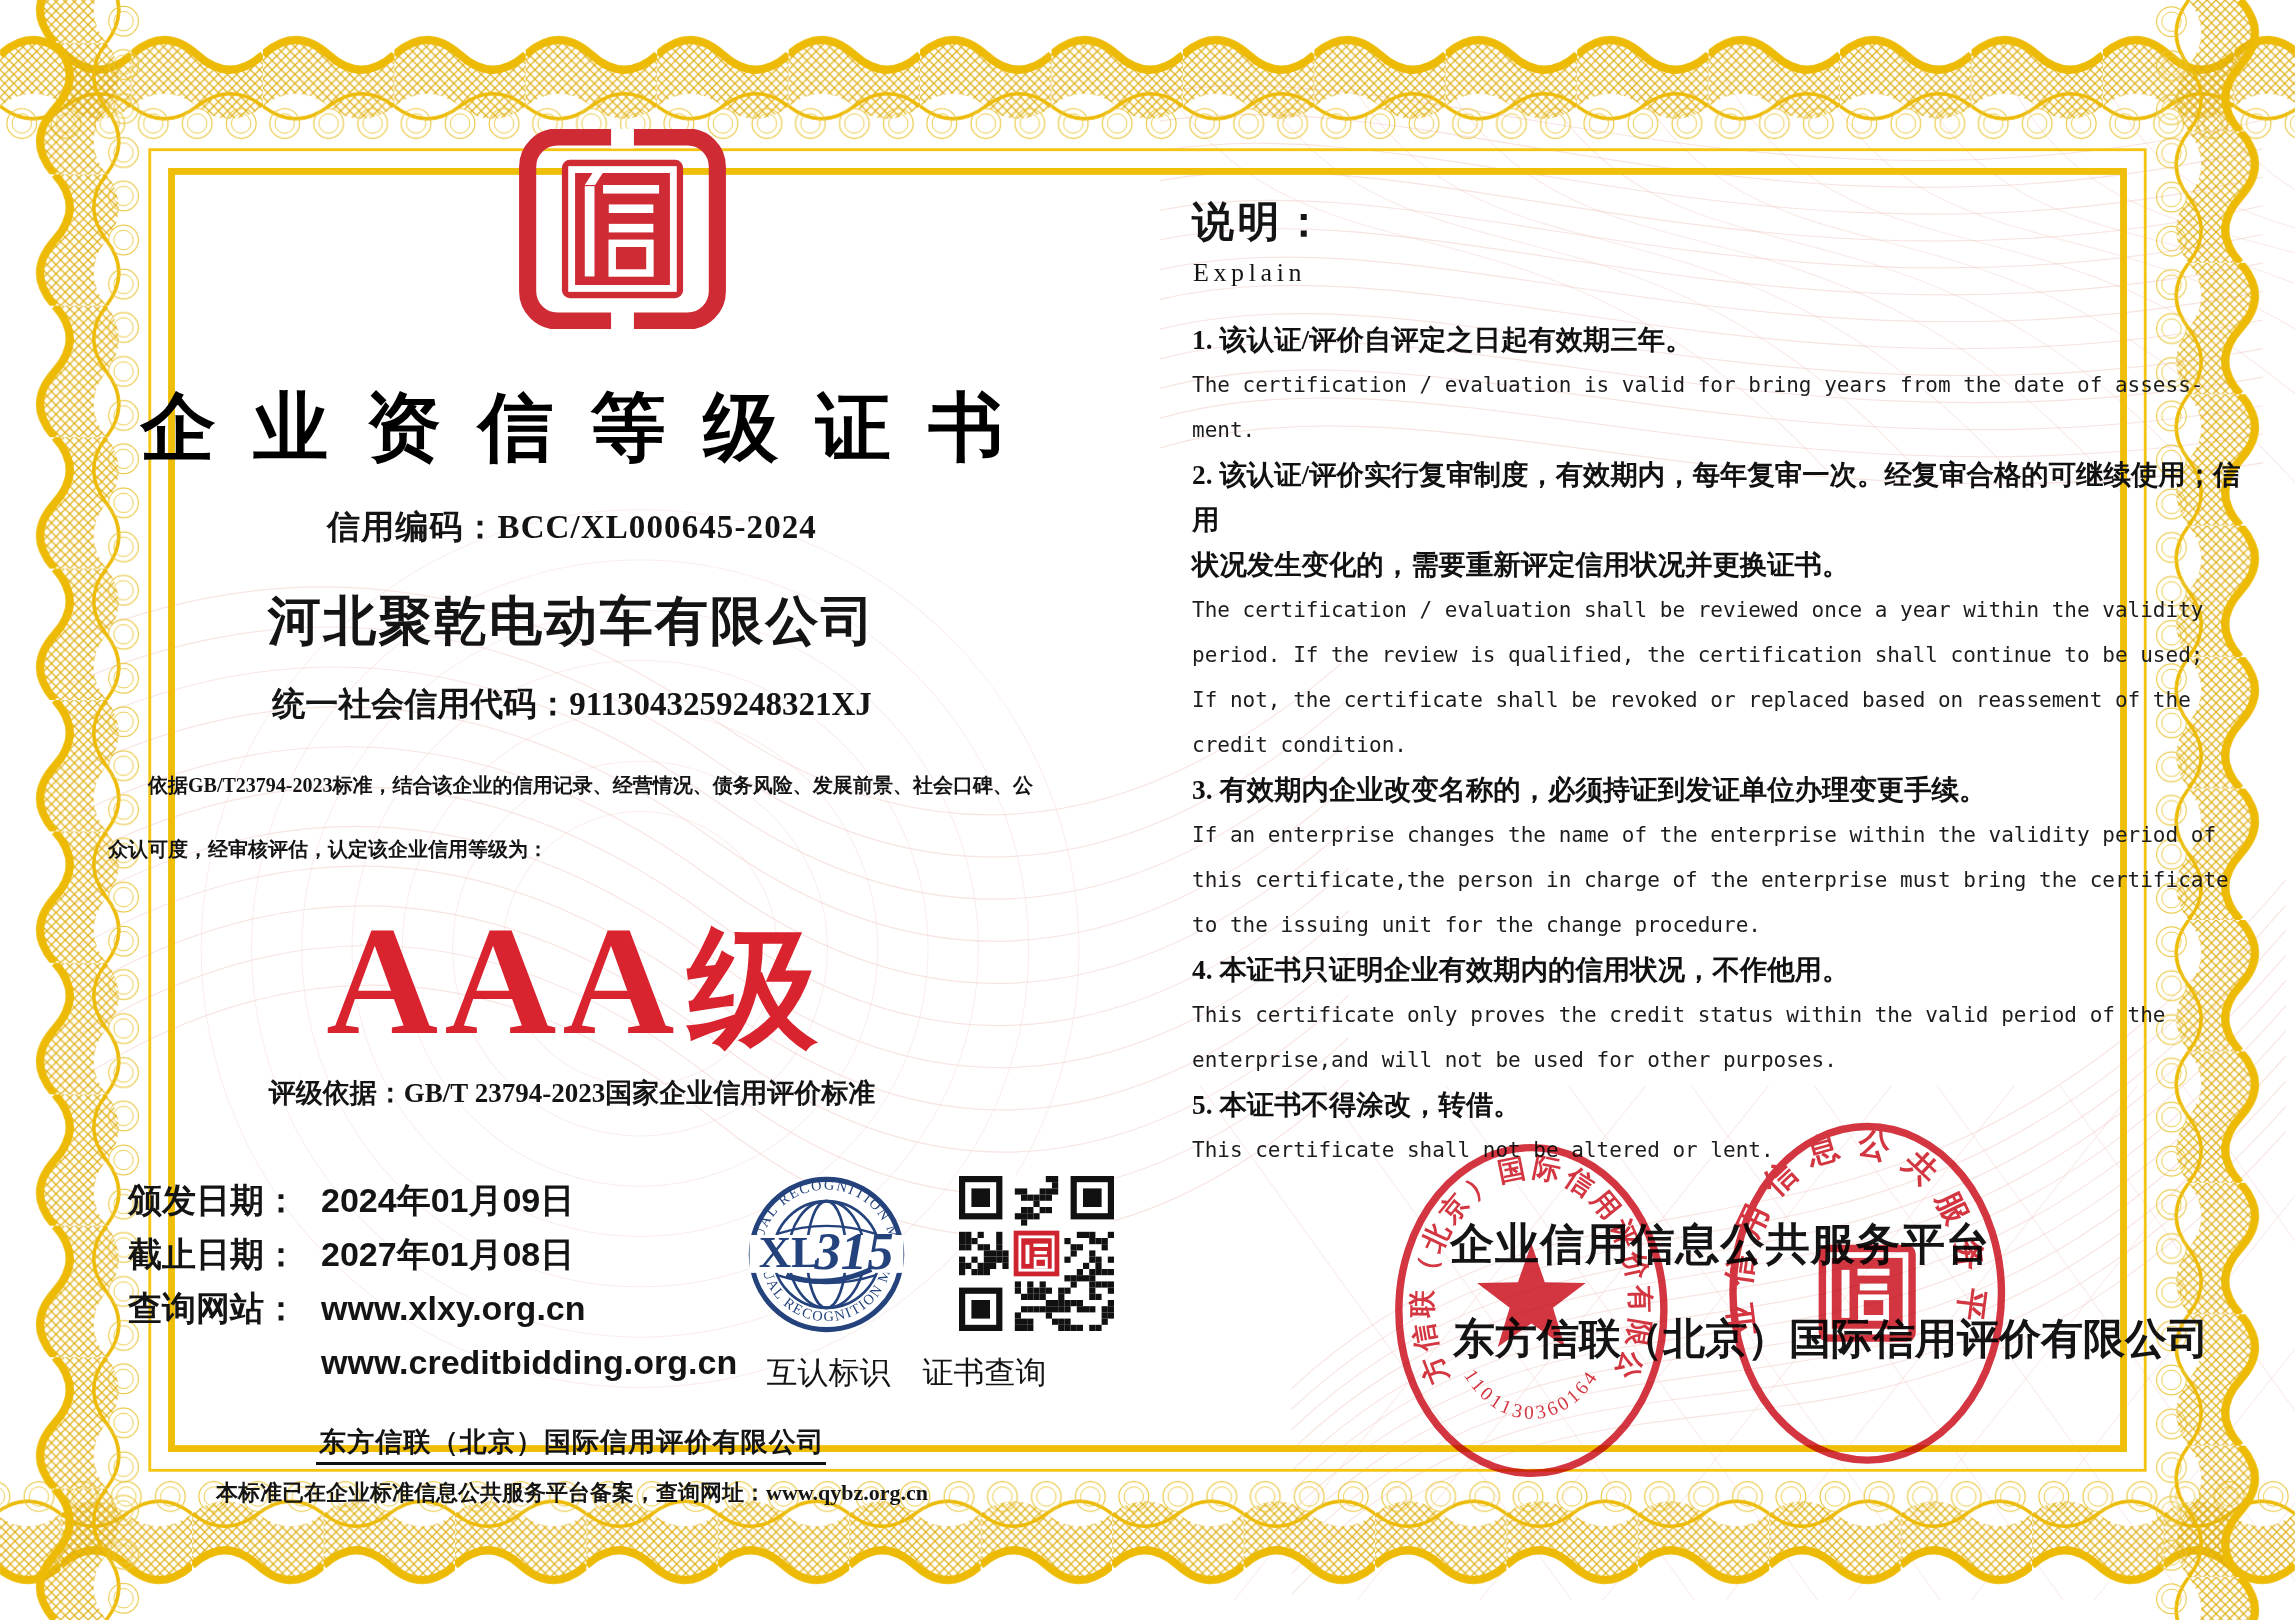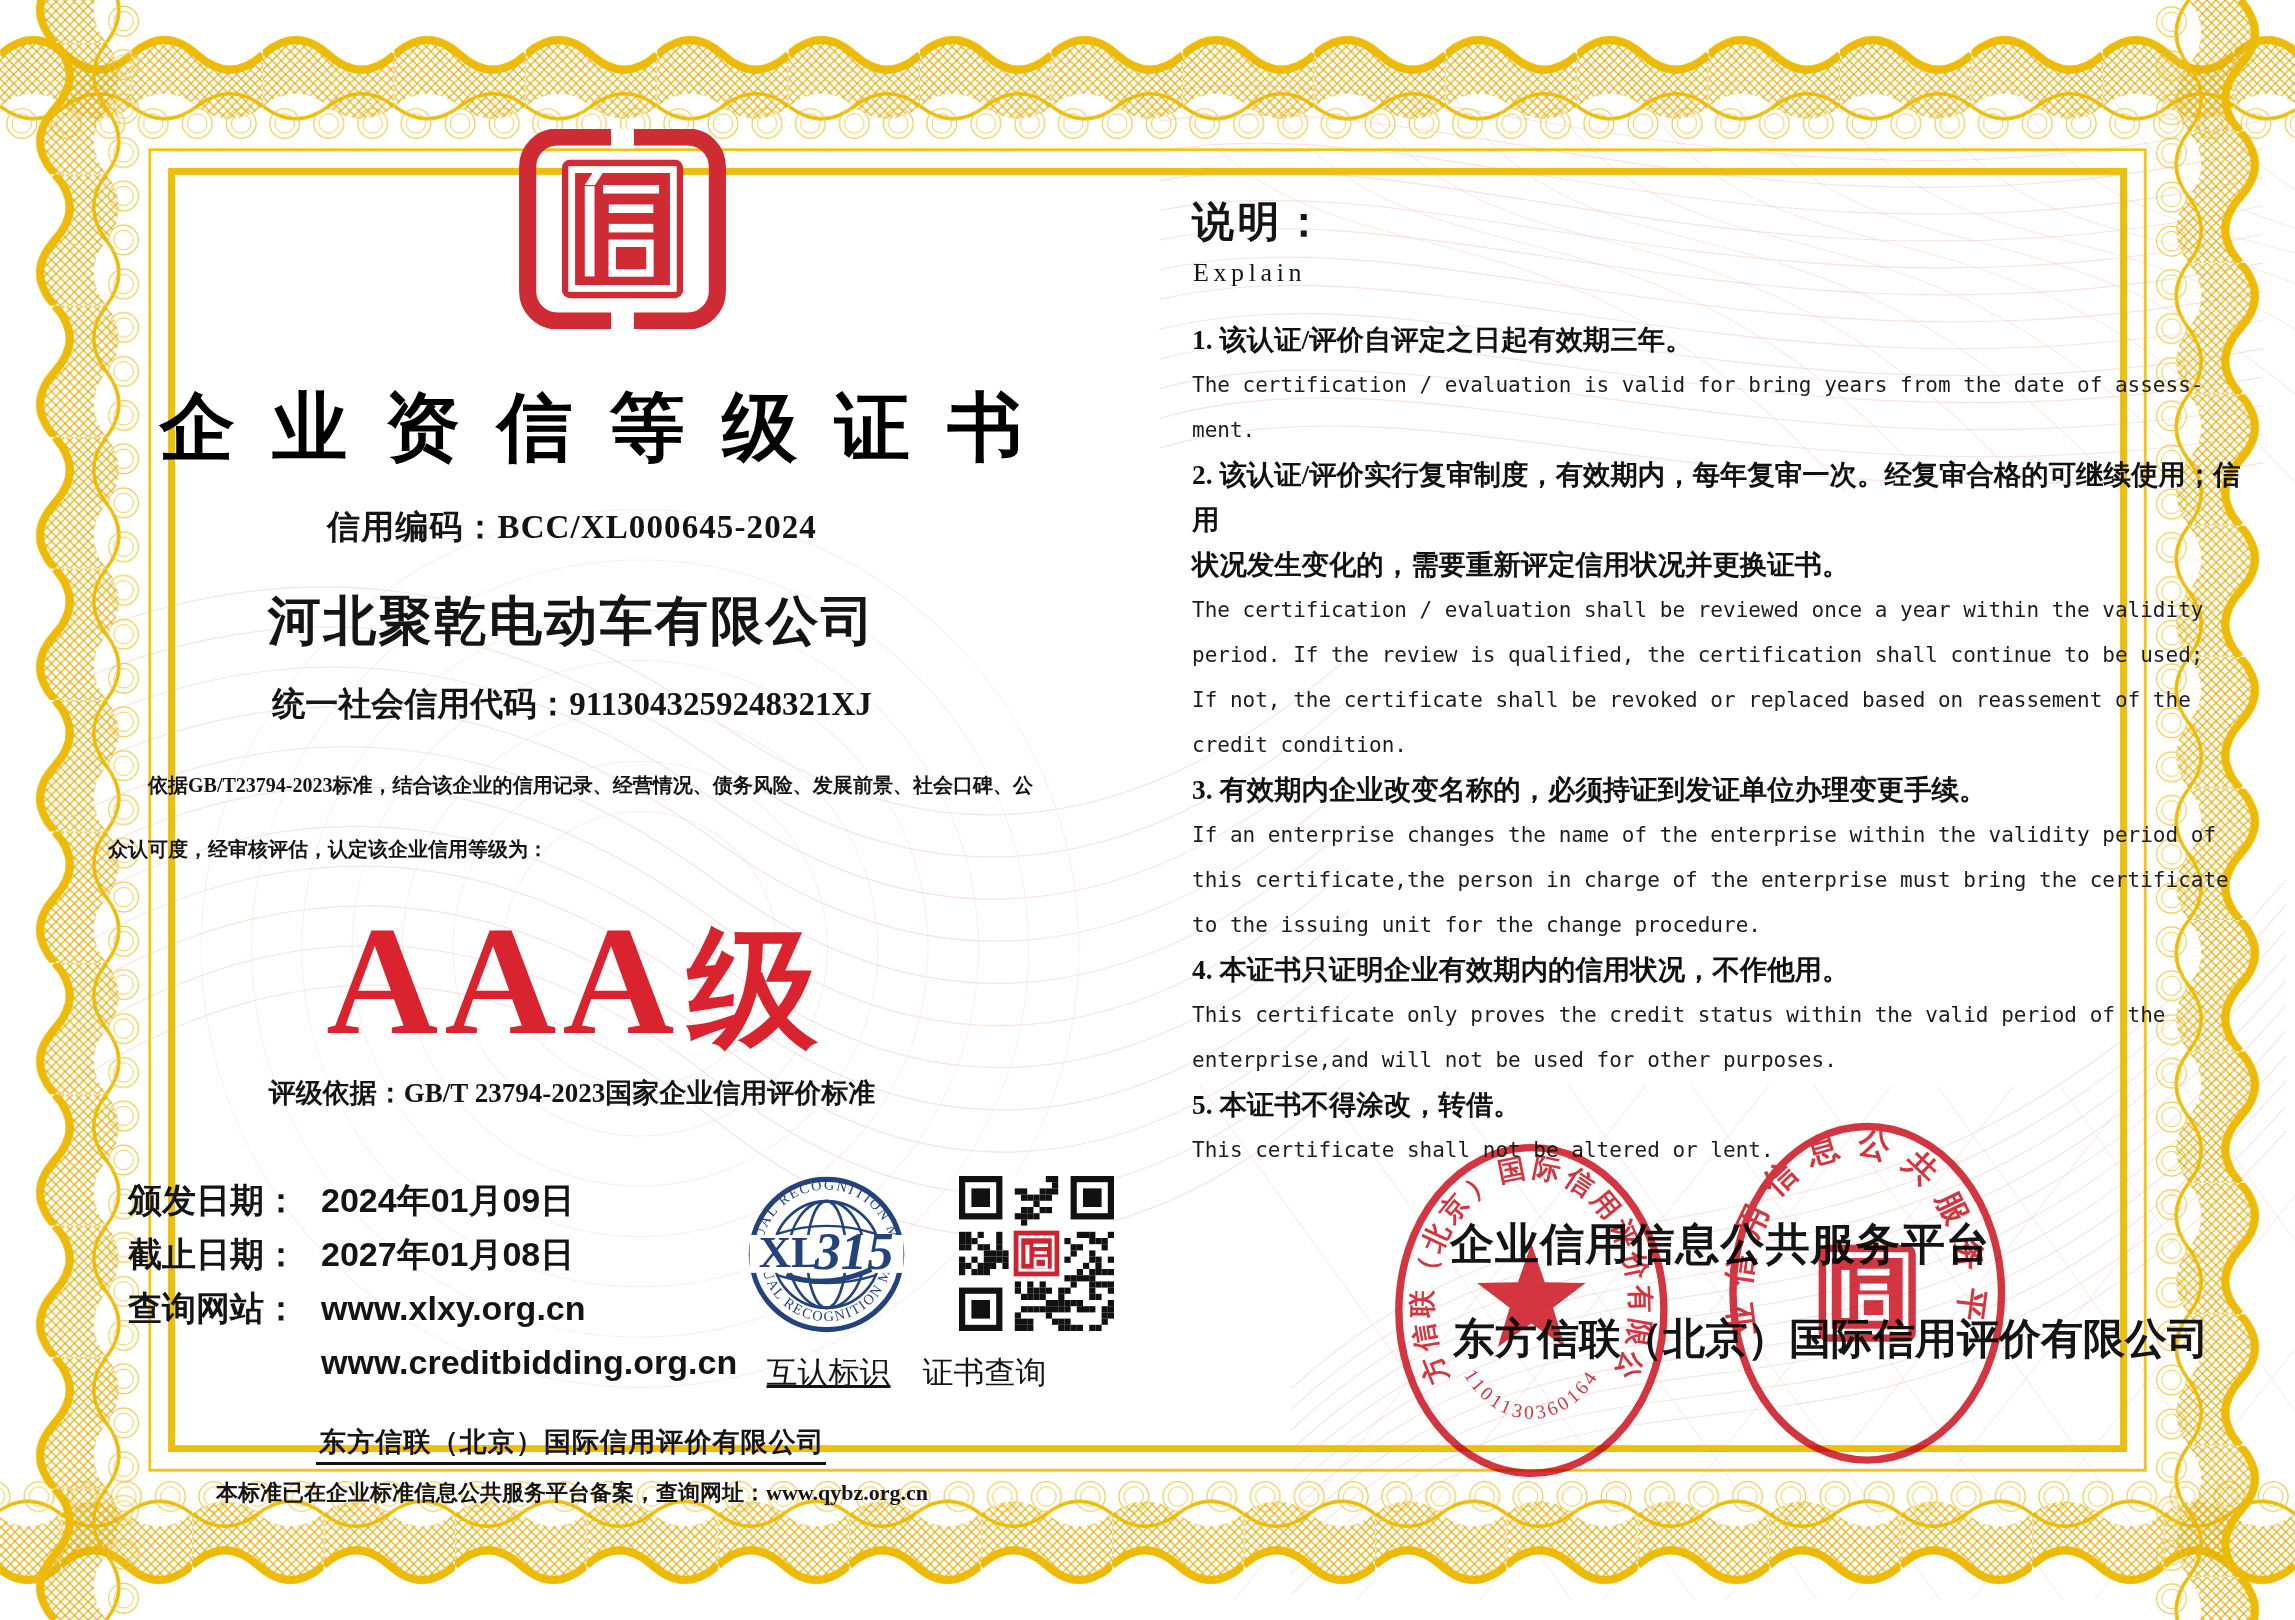--- a/index.html
+++ b/index.html
@@ -5,33 +5,33 @@
   html,body{margin:0;padding:0;background:#ffffff;}
   body{width:2295px;height:1620px;position:relative;overflow:hidden;}
   .abs{position:absolute;}
   .serif{font-family:"Liberation Serif","DejaVu Serif",serif;}
   .sans{font-family:"Liberation Sans","DejaVu Sans",sans-serif;}
   .b{font-weight:bold;}
   .ctr{text-align:center;}
   .ink{color:#141414;}
   .red{color:#D9232E;}
   .spaced{display:inline-block;letter-spacing:.5em;margin-right:-.5em;}
-  #title{left:86px;top:378px;width:972px;font-size:75px;color:#000;padding-left:19px;}
+  #title{left:86px;top:378px;width:972px;font-size:75px;color:#000;}
   #creditcode{left:86px;top:505px;width:972px;font-size:33px;letter-spacing:1.1px;}
   #company{left:86px;top:586px;width:972px;font-size:53px;letter-spacing:2.3px;}
   #uscc{left:86px;top:682px;width:972px;font-size:33px;}
   #statement{left:108px;top:753px;width:925px;font-size:20px;line-height:64px;text-align:justify;text-indent:2em;}
   #grade{left:86px;top:892px;width:972px;display:flex;align-items:baseline;justify-content:center;}
   #grade .lat{font-size:155px;letter-spacing:.04em;}
   #grade .cjk{font-size:130px;margin-left:6.9px;}
   #basis{left:86px;top:1075px;width:972px;font-size:27px;}
   #dates{left:128px;top:1173px;width:829px;font-size:34px;line-height:54px;}
   .drow{display:flex;}
   .dlabel{width:193px;}
-  #marklabel{left:740px;top:1352px;width:177px;font-size:31px;text-decoration:underline;}
+  #marklabel{left:740px;top:1352px;width:177px;font-size:31px;}
   #qrlabel{left:896px;top:1352px;width:177px;font-size:31px;}
   #issuer{left:86px;top:1424px;width:972px;font-size:27px;letter-spacing:1.1px;}
   #underline{left:316px;top:1462px;width:510px;height:2.9px;background:#111;}
   #note{left:86px;top:1478px;width:972px;font-size:22px;}
   #exh-zh{left:1192px;top:194px;font-size:42px;letter-spacing:3.4px;text-align:right;}
   #exh-en{left:1193px;top:258px;font-size:26px;letter-spacing:4.6px;}
   #exlist{left:1192px;top:318px;width:1063px;}
   #exlist .zh{font-size:27.4px;line-height:45px;font-weight:bold;white-space:pre-line;font-family:"Liberation Serif","DejaVu Serif",serif;color:#111;}
   #exlist .en{font-size:21px;line-height:45px;white-space:pre-line;font-family:"DejaVu Sans Mono","Liberation Mono",monospace;color:#1c1c1c;}
   #plat{left:1450px;top:1215px;font-size:44px;letter-spacing:1.1px;}

